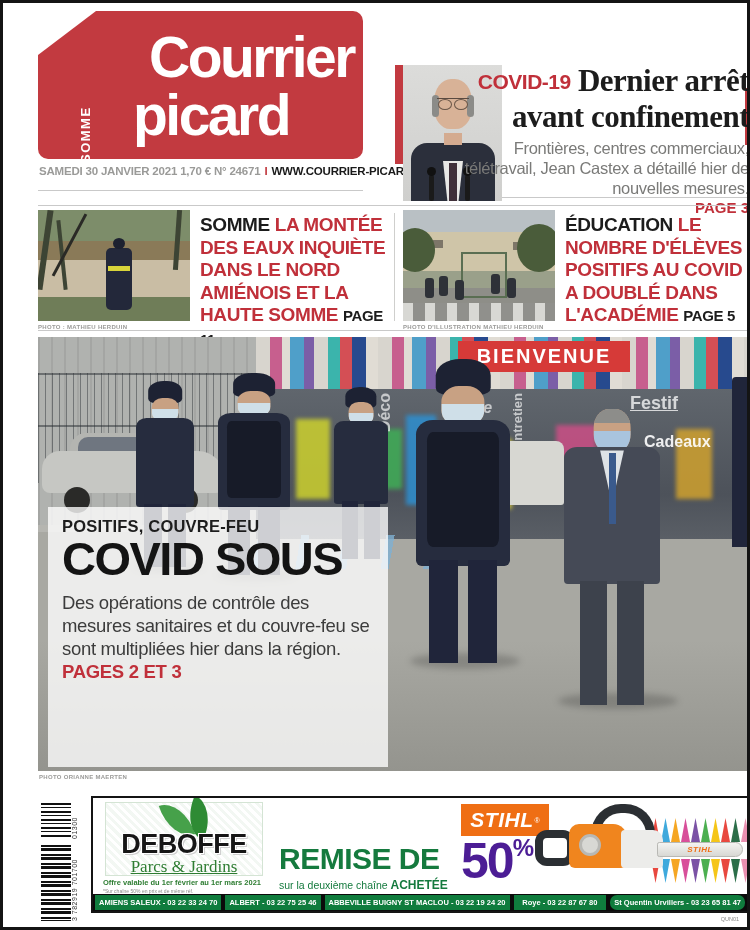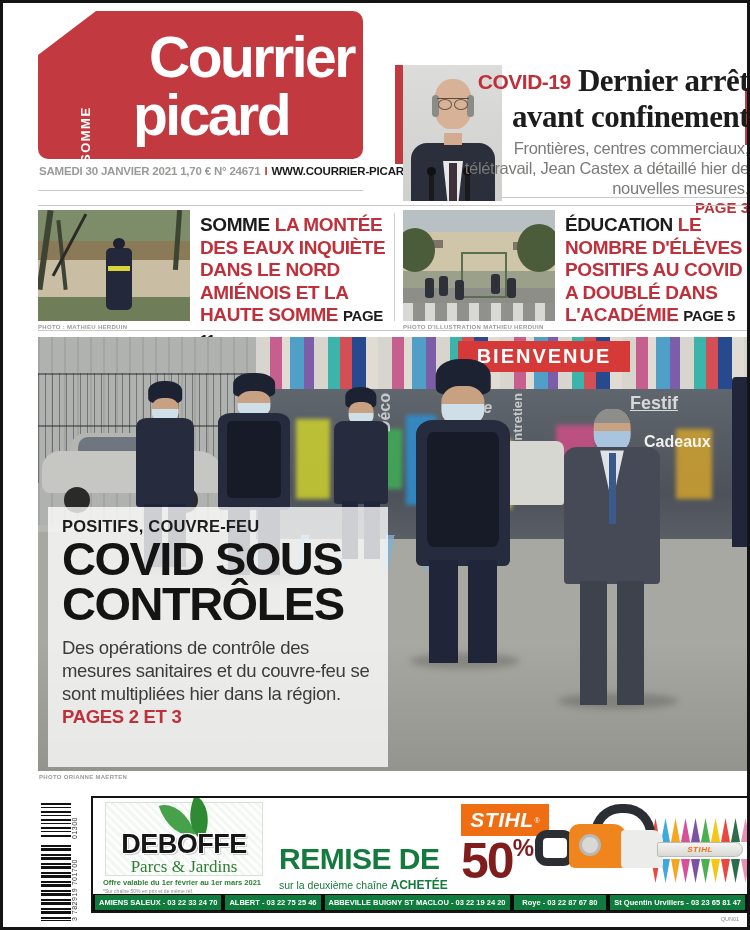--- a/index.html
+++ b/index.html
@@ -152,30 +152,30 @@
   #bcn1 { top:0; height:36px; } #bcn2 { top:42px; height:76px; }
   #adbox { left:88px; top:793px; width:658px; height:117px; border:2px solid #141414; background:#fff; overflow:hidden; }
   .ad { position:absolute; }
   #ad-logo { left:12px; top:4px; width:158px; height:74px; text-align:center;
     background:repeating-linear-gradient(45deg, rgba(46,125,50,0.06) 0 3px, transparent 3px 6px); border:1px solid #d4e4d4; }
   .leaf { position:absolute; width:26px; height:38px; background:#2e8b34; border-radius:0 100% 0 100%; }
   #leaf1 { left:58px; top:-2px; transform:rotate(-18deg); background:#46a14a; }
   #leaf2 { left:80px; top:-4px; transform:rotate(24deg); }
   #ad-brand { position:relative; margin-top:26px; font-size:27px; font-weight:800; color:#161616; letter-spacing:-0.5px;
     text-shadow:-1px -1px 0 #fff, 1px -1px 0 #fff, -1px 1px 0 #fff, 1px 1px 0 #fff, 2px 2px 0 #cfcfcf; }
-  #ad-sub { font-family:"Liberation Serif", serif; font-size:17px; color:#2e7d32; margin-top:-3px; }
+  #ad-sub { font-family:"Liberation Serif", serif; font-size:17px; color:#2e7d32; margin-top:-3px;text-decoration:underline; }
   #ad-valid { left:10px; top:80px; width:170px; font-size:7.5px; font-weight:bold; color:#2e7d32; }
   #ad-fine { left:10px; top:90px; width:170px; font-size:5px; color:#8a8a88; }
   #ad-op { left:186px; top:6px; font-size:31px; font-weight:800; color:#ef7d23; letter-spacing:-0.5px; }
   #ad-stihl { left:368px; top:6px; width:88px; height:32px; background:#ef6e14;
     display:flex; align-items:center; justify-content:center; }
   #ad-stihl span { color:#fff; font-weight:800; font-style:italic; font-size:21px; letter-spacing:0.5px; }
   #ad-stihl sup { color:#fff; font-size:7px; margin-left:1px; }
   #ad-remise { left:186px; top:44px; font-size:30px; font-weight:800; color:#157a3e; letter-spacing:-0.5px; }
-  #ad-50 { left:368px; top:34px; font-size:50px; font-weight:800; color:#7f1d1d; letter-spacing:-2px; }
+  #ad-50 { left:368px; top:34px; font-size:50px; font-weight:800; color:#4c1d95; letter-spacing:-2px; }
   #ad-50 sup { font-size:24px; vertical-align:22px; letter-spacing:0; }
   #ad-line2 { left:186px; top:80px; font-size:10.5px; color:#157a3e; }
   #ad-line2 b { font-size:12px; }
   
   #saw { left:440px; top:6px; width:212px; height:84px; }
   .saw { position:absolute; }
   #saw-tophandle { left:58px; top:0px; width:64px; height:34px; border:9px solid #2b2f33; border-bottom:none; border-radius:30px 30px 0 0; }
   #saw-rear { left:2px; top:26px; width:40px; height:36px; border:8px solid #2b2f33; border-radius:12px; }
   #saw-motor { left:36px; top:20px; width:58px; height:44px; background:#f0851e; border-radius:10px 14px 6px 6px; }
   #saw-pull { left:46px; top:30px; width:22px; height:22px; background:#d8d8d4; border-radius:50%; border:3px solid #b8b8b4; }
@@ -344,21 +344,20 @@
       <div id="sm-head"></div>
         <div id="sm-torso"></div>
         <div id="sm-shirt"></div>
         <div id="sm-tie"></div>
         <div id="sm-legs"></div>
     </div>
 
     <div class="mp" id="overlay">
       <div id="ov-kicker">POSITIFS, COUVRE-FEU</div>
       <div class="ov-head">COVID SOUS</div>
-      <div class="ov-head">CONTRÔLES</div>
       <div id="ov-dek">
         <span>Des opérations de contrôle des mesures sanitaires et du couvre-feu se sont multipliées hier dans la région. </span><span class="pageref">PAGES 2 ET 3</span>
       </div>
     </div>
   </div>
   <div class="abs photo-credit" style="left:36px; top:771px;">PHOTO ORIANNE MAERTEN</div>
 
   <div class="abs" id="barcode">
     <div class="bc-bars" id="bc1"></div>
     <div class="bc-num" id="bcn1">01300</div>
@@ -414,18 +413,18 @@
       <div class="saw" id="saw-bodyw"></div>
       <div class="saw" id="saw-bar">
           <span>STIHL</span>
         </div>
     </div>
     <div class="ad" id="phonebar">
       <div class="store" style="flex:1.25;">AMIENS SALEUX - 03 22 33 24 70</div>
       <div class="store" style="flex:1;">ALBERT - 03 22 75 25 46</div>
       <div class="store" style="flex:1.75;">ABBEVILLE BUIGNY ST MACLOU - 03 22 19 24 20</div>
       <div class="store" style="flex:1;">Roye - 03 22 87 67 80</div>
-      <div class="store" style="flex:1.45;">St Quentin Urvillers - 03 23 65 81 47</div>
+      <div class="store" style="flex:1.45;border-radius:7px;">St Quentin Urvillers - 03 23 65 81 47</div>
     </div>
   </div>
   <div class="abs" id="edition-code">QUN01</div>
 
 </div>
 
 </body></html>

